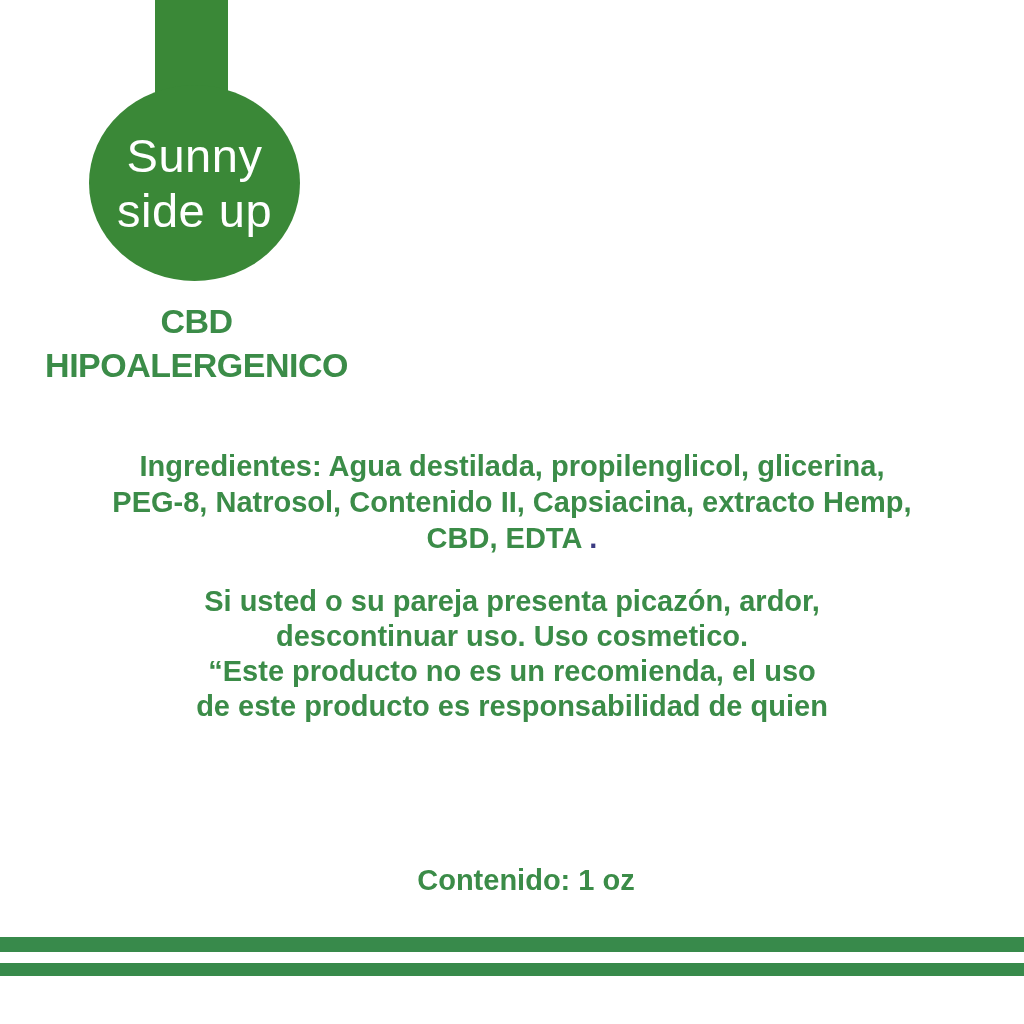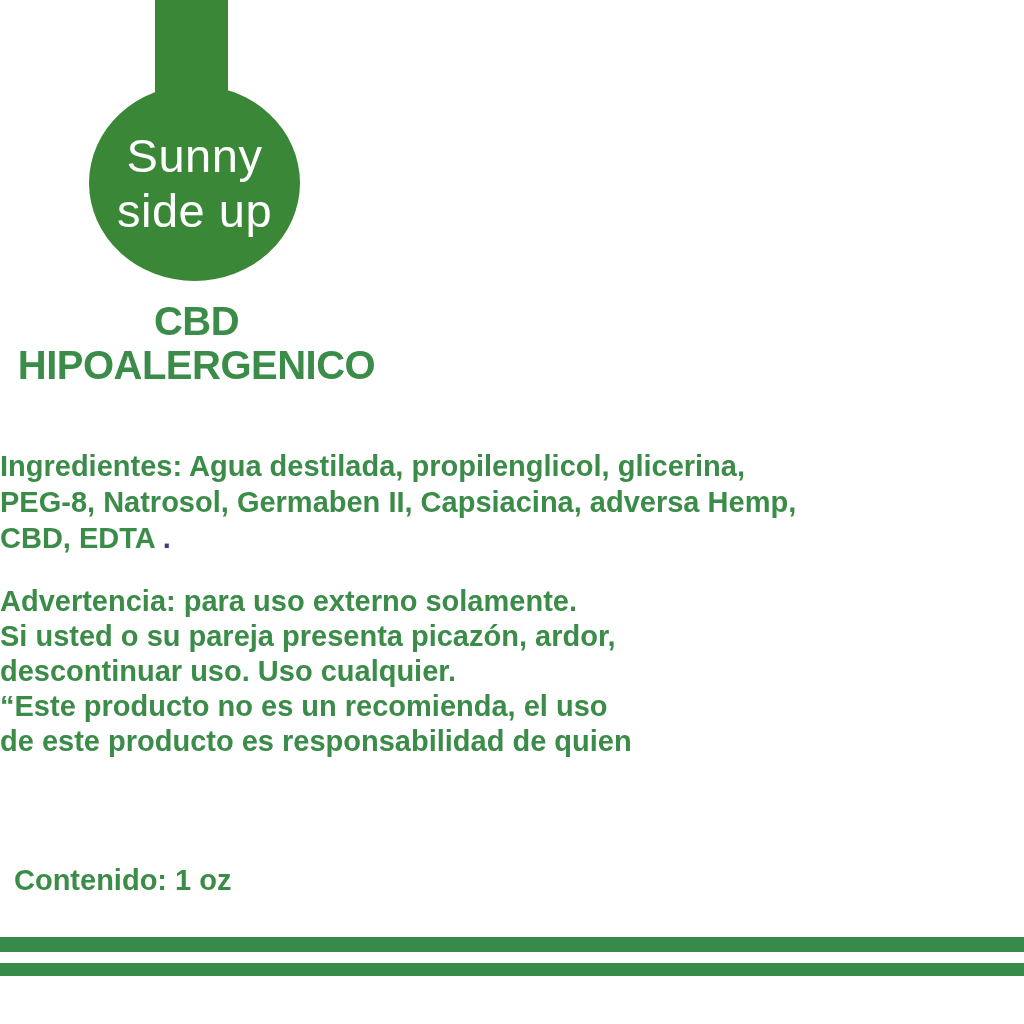--- a/index.html
+++ b/index.html
@@ -44,29 +44,30 @@
   }
   
   .product-title {
     position: absolute;
     left: 0;
     top: 299px;
     width: 393px;
     text-align: center;
     color: var(--text-green);
     font-weight: bold;
-    font-size: 40px;
+    font-size: 34px;
     line-height: 44px;
     letter-spacing: -0.5px;
   }
   
   .text-block {
     position: absolute;
     left: 0;
     width: 1024px;
+    text-align: center;
     color: var(--text-green);
     font-weight: bold;
     font-size: 29px;
   }
   .ingredients { top: 448px; line-height: 36px; }
   .warning     { top: 584px; line-height: 35px; }
   .contenido   { top: 862px; line-height: 36px; margin-left: 14px; }
   .navy { color: var(--period-navy); }
   
   .stripe {
@@ -91,28 +92,27 @@
     </div>
   </div>
 
   <div class="product-title">
     <div>CBD</div>
     <div>HIPOALERGENICO</div>
   </div>
 
   <div class="text-block ingredients">
     <div>Ingredientes: Agua destilada, propilenglicol, glicerina,</div>
-    <div>PEG-8, Natrosol, Germaben II, Capsiacina, adversa Hemp,</div>
+    <div>PEG-8, Natrosol, Contenido II, Capsiacina, extracto Hemp,</div>
     <div><span>CBD, EDTA </span><span class="navy">.</span></div>
   </div>
 
   <div class="text-block warning">
-    <div>Advertencia: para uso externo solamente.</div>
     <div>Si usted o su pareja presenta picazón, ardor,</div>
-    <div>descontinuar uso. Uso cualquier.</div>
+    <div>descontinuar uso. Uso cosmetico.</div>
     <div>“Este producto no es un recomienda, el uso</div>
     <div>de este producto es responsabilidad de quien</div>
   </div>
 
   <div class="text-block contenido">Contenido: 1 oz</div>
 
   <div class="stripe stripe-1"></div>
   <div class="stripe stripe-2"></div>
 
 </div>

